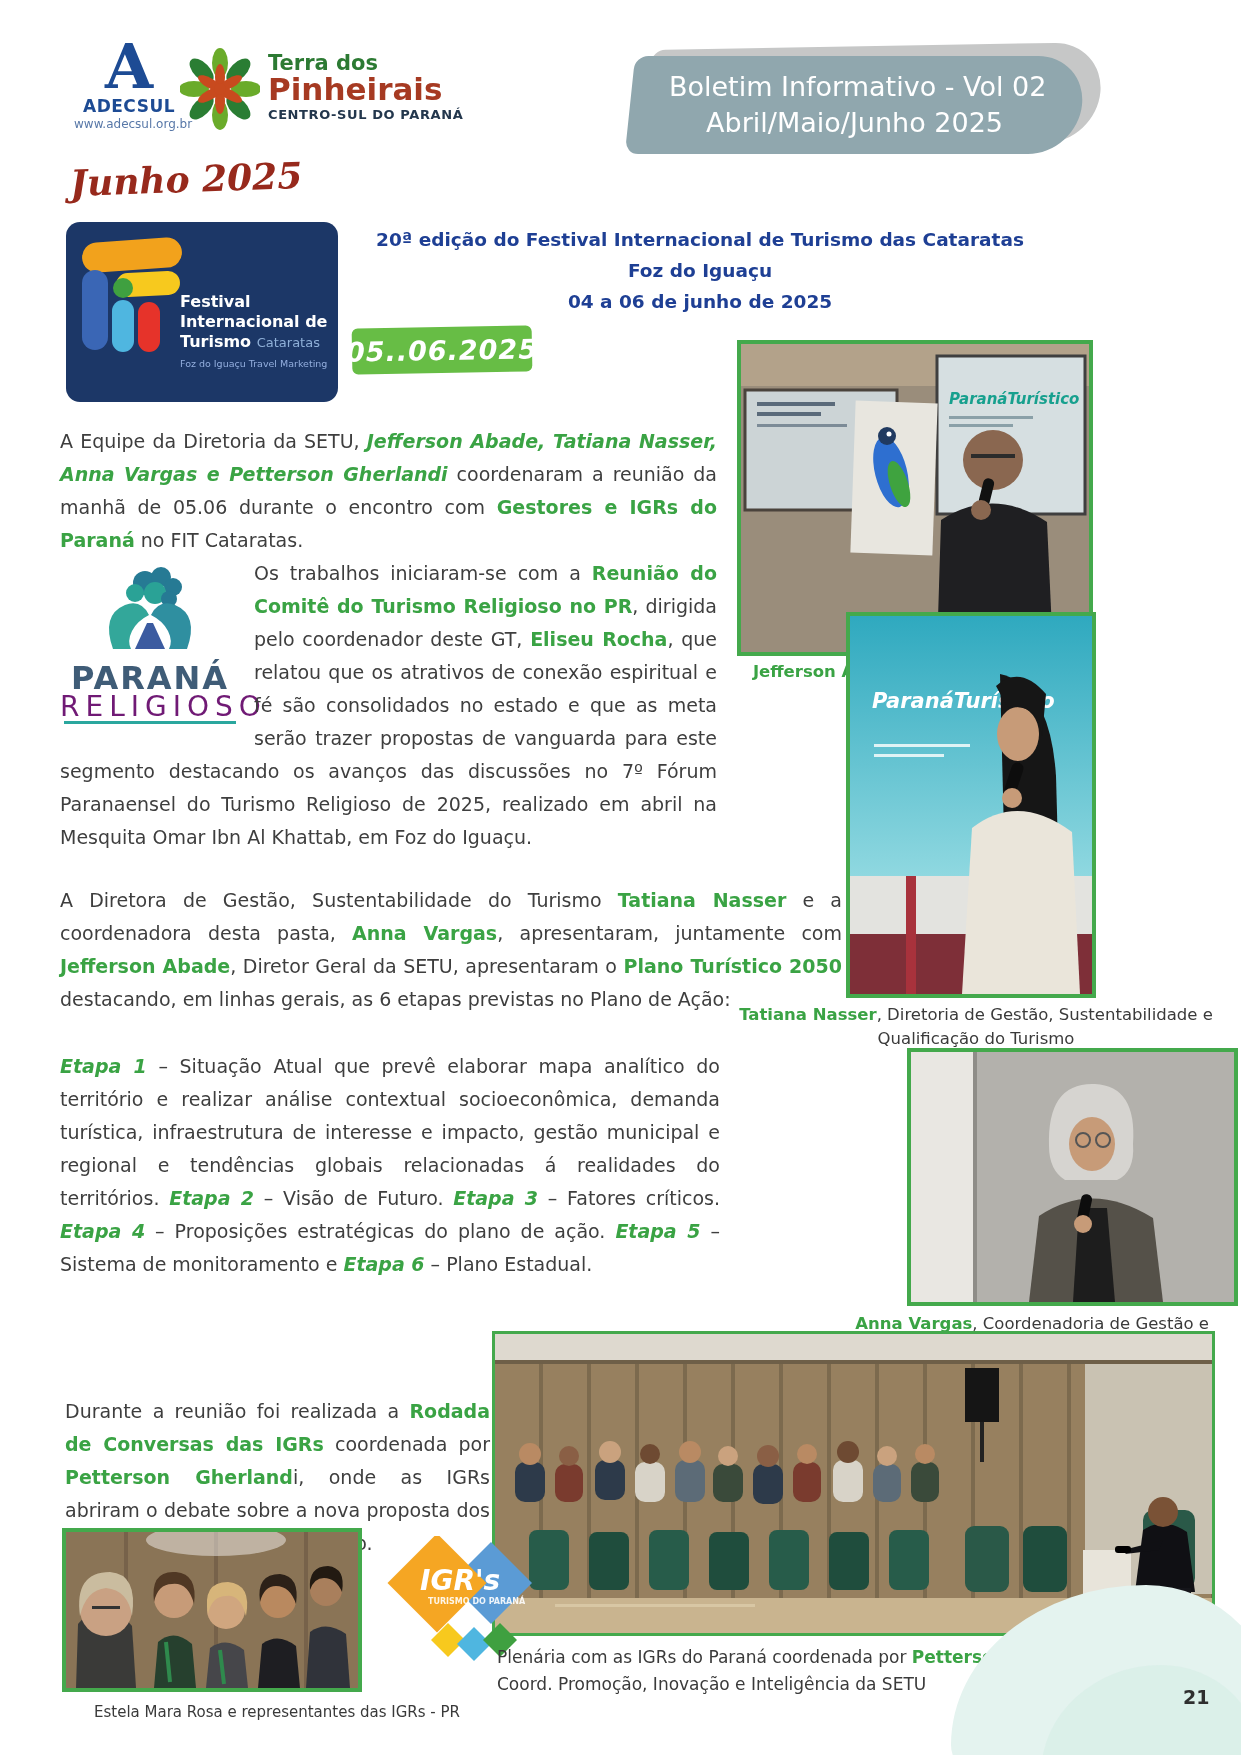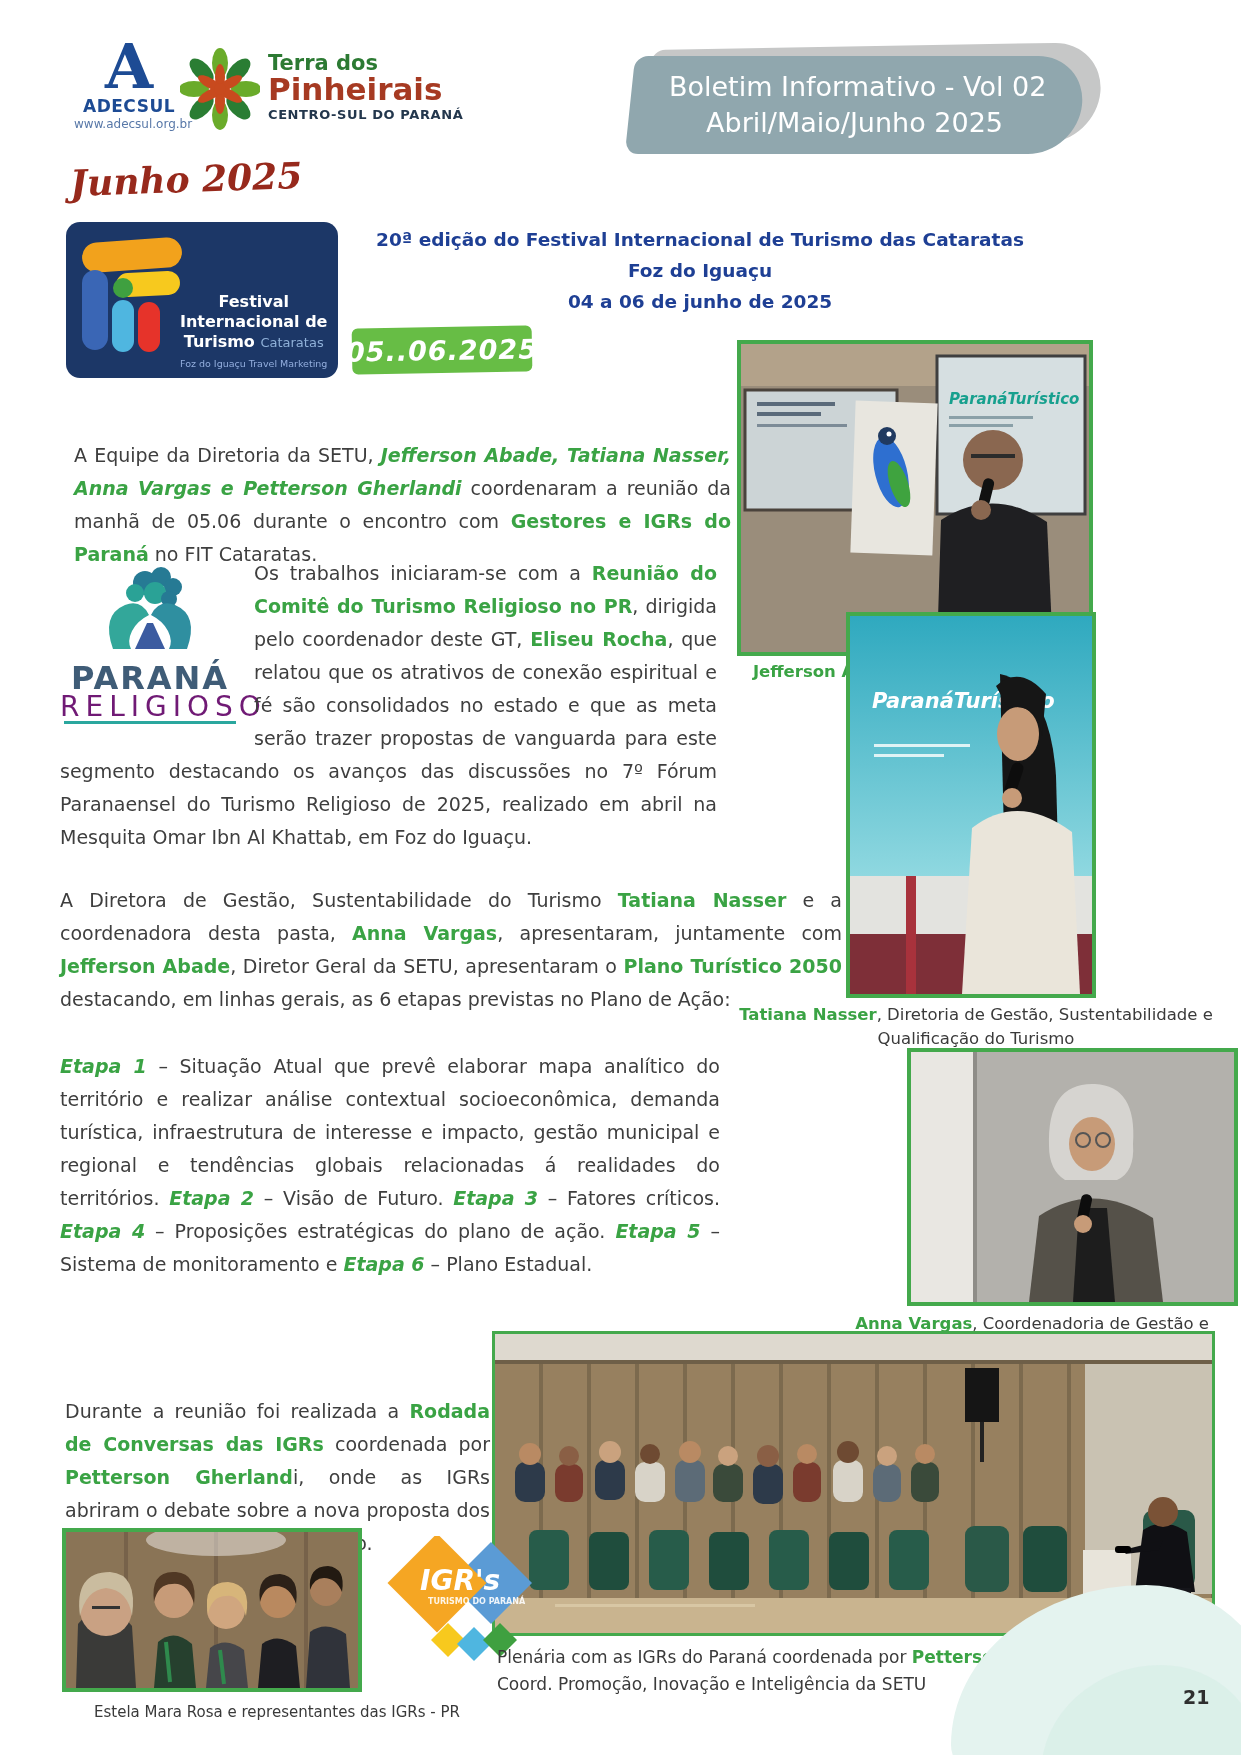--- a/index.html
+++ b/index.html
@@ -23,21 +23,21 @@
   .terra-l3{color:#23374d;font-weight:700;font-size:13px;letter-spacing:.6px;margin-top:2px;}
   .badge-shadow{position:absolute;left:648px;top:46px;width:452px;height:100px;background:#c6c7c7;
         border-radius:14px 52px 52px 14px;transform:skewX(-6deg) rotate(-1deg);}
   .badge{position:absolute;left:630px;top:56px;width:452px;height:98px;background:#90a7ae;
         border-radius:14px 52px 52px 14px;transform:skewX(-6deg);
         display:flex;flex-direction:column;align-items:center;justify-content:center;}
   .badge div{color:#fff;font-size:27px;line-height:36px;transform:skewX(6deg);}
   .month{position:absolute;left:70px;top:158px;font-family:"DejaVu Serif","Liberation Serif",serif;
         font-style:italic;font-weight:700;font-size:36px;color:#97291c;transform:rotate(-2deg);}
   
-  .fit-card{position:absolute;left:66px;top:222px;width:272px;height:156px;background:#1c3767;border-radius:14px;text-align:center;}
+  .fit-card{position:absolute;left:66px;top:222px;width:272px;height:180px;background:#1c3767;border-radius:14px;}
   .fit-text{position:absolute;left:114px;top:70px;color:#fff;}
   .fit-text .t1{font-weight:700;font-size:16px;line-height:20px;}
   .fit-text .t2{font-size:13px;color:#8fb0d8;font-weight:400;}
   .fit-text .t3{font-size:9.5px;color:#93aede;margin-top:5px;}
   .fit-title{position:absolute;left:350px;top:224px;width:700px;text-align:center;color:var(--navy);
         font-weight:700;font-size:18.5px;line-height:31px;}
   .stamp{position:absolute;left:352px;top:327px;width:180px;height:46px;background:#67bd45;border-radius:6px;
         transform:rotate(-1deg);display:flex;align-items:center;justify-content:center;
         color:#fff;font-weight:700;font-style:italic;font-size:27px;letter-spacing:1px;}
   
@@ -158,21 +158,21 @@
       <circle cx="148" cy="90" r="2.5" fill="#fff"></circle>
       <path d="M196,308 L200,176 Q252,142 306,178 L312,308 Z" fill="#1f1f22"></path>
       <circle cx="252" cy="116" r="30" fill="#8a6750"></circle>
       <rect x="230" y="110" width="44" height="4" fill="#2b2b2b"></rect>
       <rect x="240" y="134" width="11" height="28" rx="5" fill="#111" transform="rotate(14 245 148)"></rect>
       <circle cx="240" cy="166" r="10" fill="#8a6750"></circle>
     </svg>
   </div>
   <div class="cap" style="left:737px;top:660px;width:356px;text-align:center;"><span class="gb">Jefferson Abade</span><span>, Diretor Geral - SETU</span></div>
 
-  <p class="para" style="left:60px;top:425px;width:657px;margin:14px;"><span>A Equipe da Diretoria da SETU, </span><span class="gbi">Jefferson Abade, Tatiana Nasser, Anna Vargas e Petterson Gherlandi</span><span> coordenaram a reunião da manhã de 05.06 durante o encontro com </span><span class="gb">Gestores e IGRs do Paraná</span><span> no FIT Cataratas.</span></p>
+  <p class="para" style="left:60px;top:425px;width:657px;margin:0;"><span>A Equipe da Diretoria da SETU, </span><span class="gbi">Jefferson Abade, Tatiana Nasser, Anna Vargas e Petterson Gherlandi</span><span> coordenaram a reunião da manhã de 05.06 durante o encontro com </span><span class="gb">Gestores e IGRs do Paraná</span><span> no FIT Cataratas.</span></p>
 
   <div class="para" style="left:60px;top:557px;width:657px;">
     <div class="pr-logo">
       <svg width="150" height="92" viewBox="0 0 150 92">
         <g fill="#267a94">
           <circle cx="70" cy="22" r="12"></circle>
             <circle cx="86" cy="16" r="10"></circle>
             <circle cx="98" cy="26" r="9"></circle>
           <circle cx="60" cy="32" r="9" fill="#2aa296"></circle>
             <circle cx="80" cy="32" r="11" fill="#2aa296"></circle>

